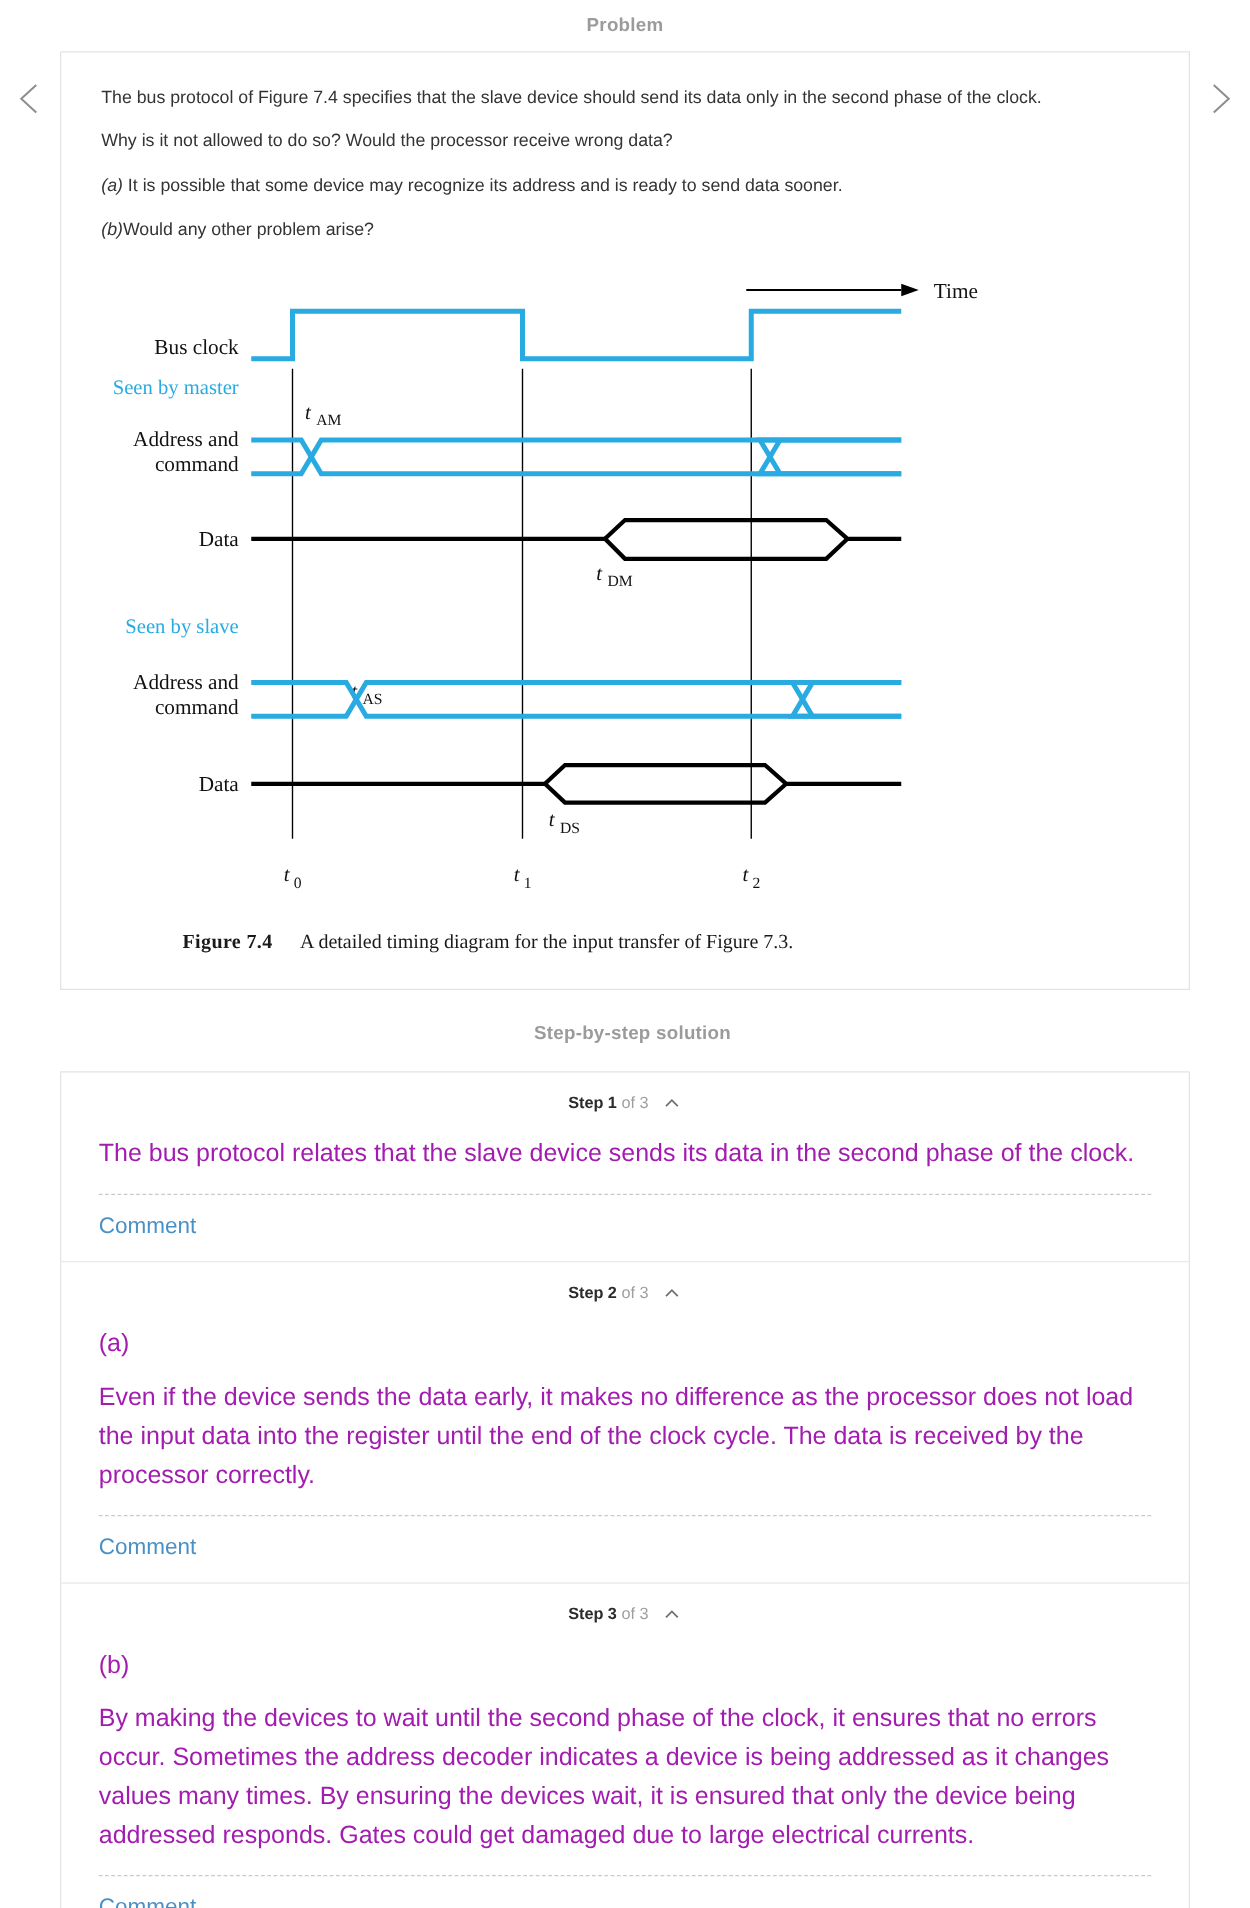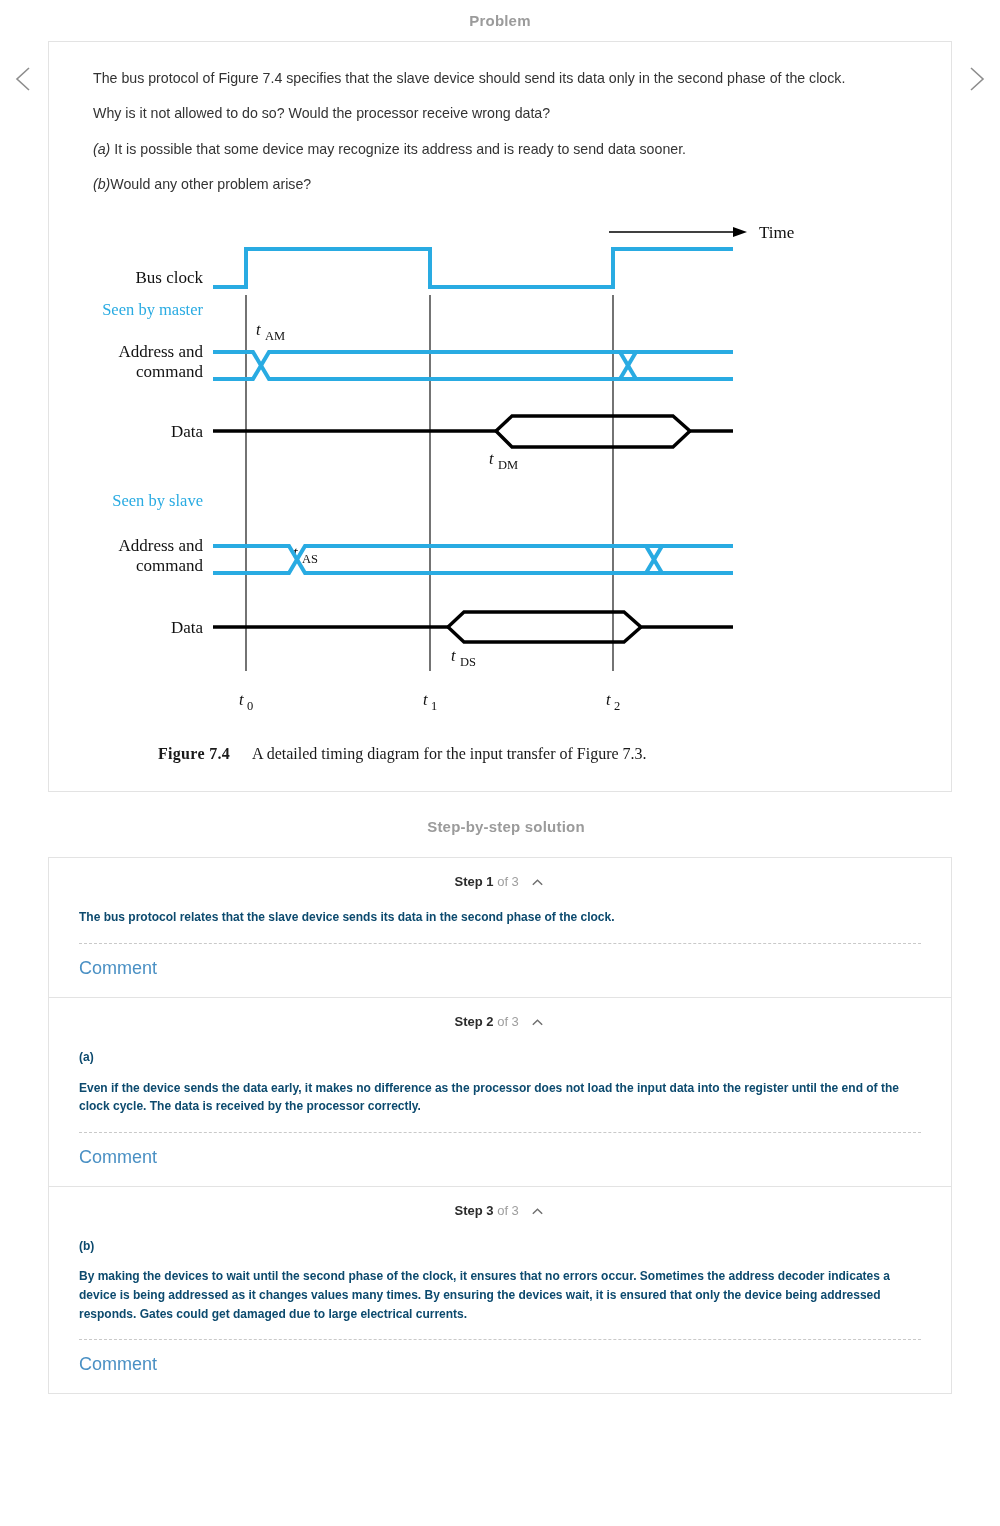--- a/index.html
+++ b/index.html
@@ -39,21 +39,21 @@
   .nav-next { left: 958px; top: 62px; }
 
   
   .card {
     border: 1px solid #e3e3e3;
     background: #fff;
     margin: 0 48px;
   }
   .card + .card { border-top: none; }
 
-  .problem-card { padding: 26px 32px 18px 44px; }
+  .problem-card { padding: 26px 32px 18px 32px; }
 
   .prob-line {
     font-size: 14.2px;
     line-height: 1.5;
     color: #333;
     margin: 0 0 14px 0;
   }
   .prob-line i { font-style: italic; }
 
   
@@ -84,24 +84,23 @@
     display: inline-block;
     margin-left: 8px;
     vertical-align: middle;
     color: #6f6f6f;
   }
   .chev svg { display: block; width: 15px; height: 15px; }
 
   .step-body { padding: 4px 30px 0 30px; }
   .step-body p {
     margin: 0 0 14px 0;
-    font-size: 12px;
+    font-size: 20px;
     line-height: 1.55;
-    color: #0c4a6e;
-    font-weight: bold;
+    color: #a21caf;
   }
   .step-body p.sublabel { margin-bottom: 12px; }
 
   .dashed-sep {
     border: none;
     border-top: 1px dashed #c9c9c9;
     margin: 16px 0 0 0;
   }
   .comment-link {
     display: inline-block;

